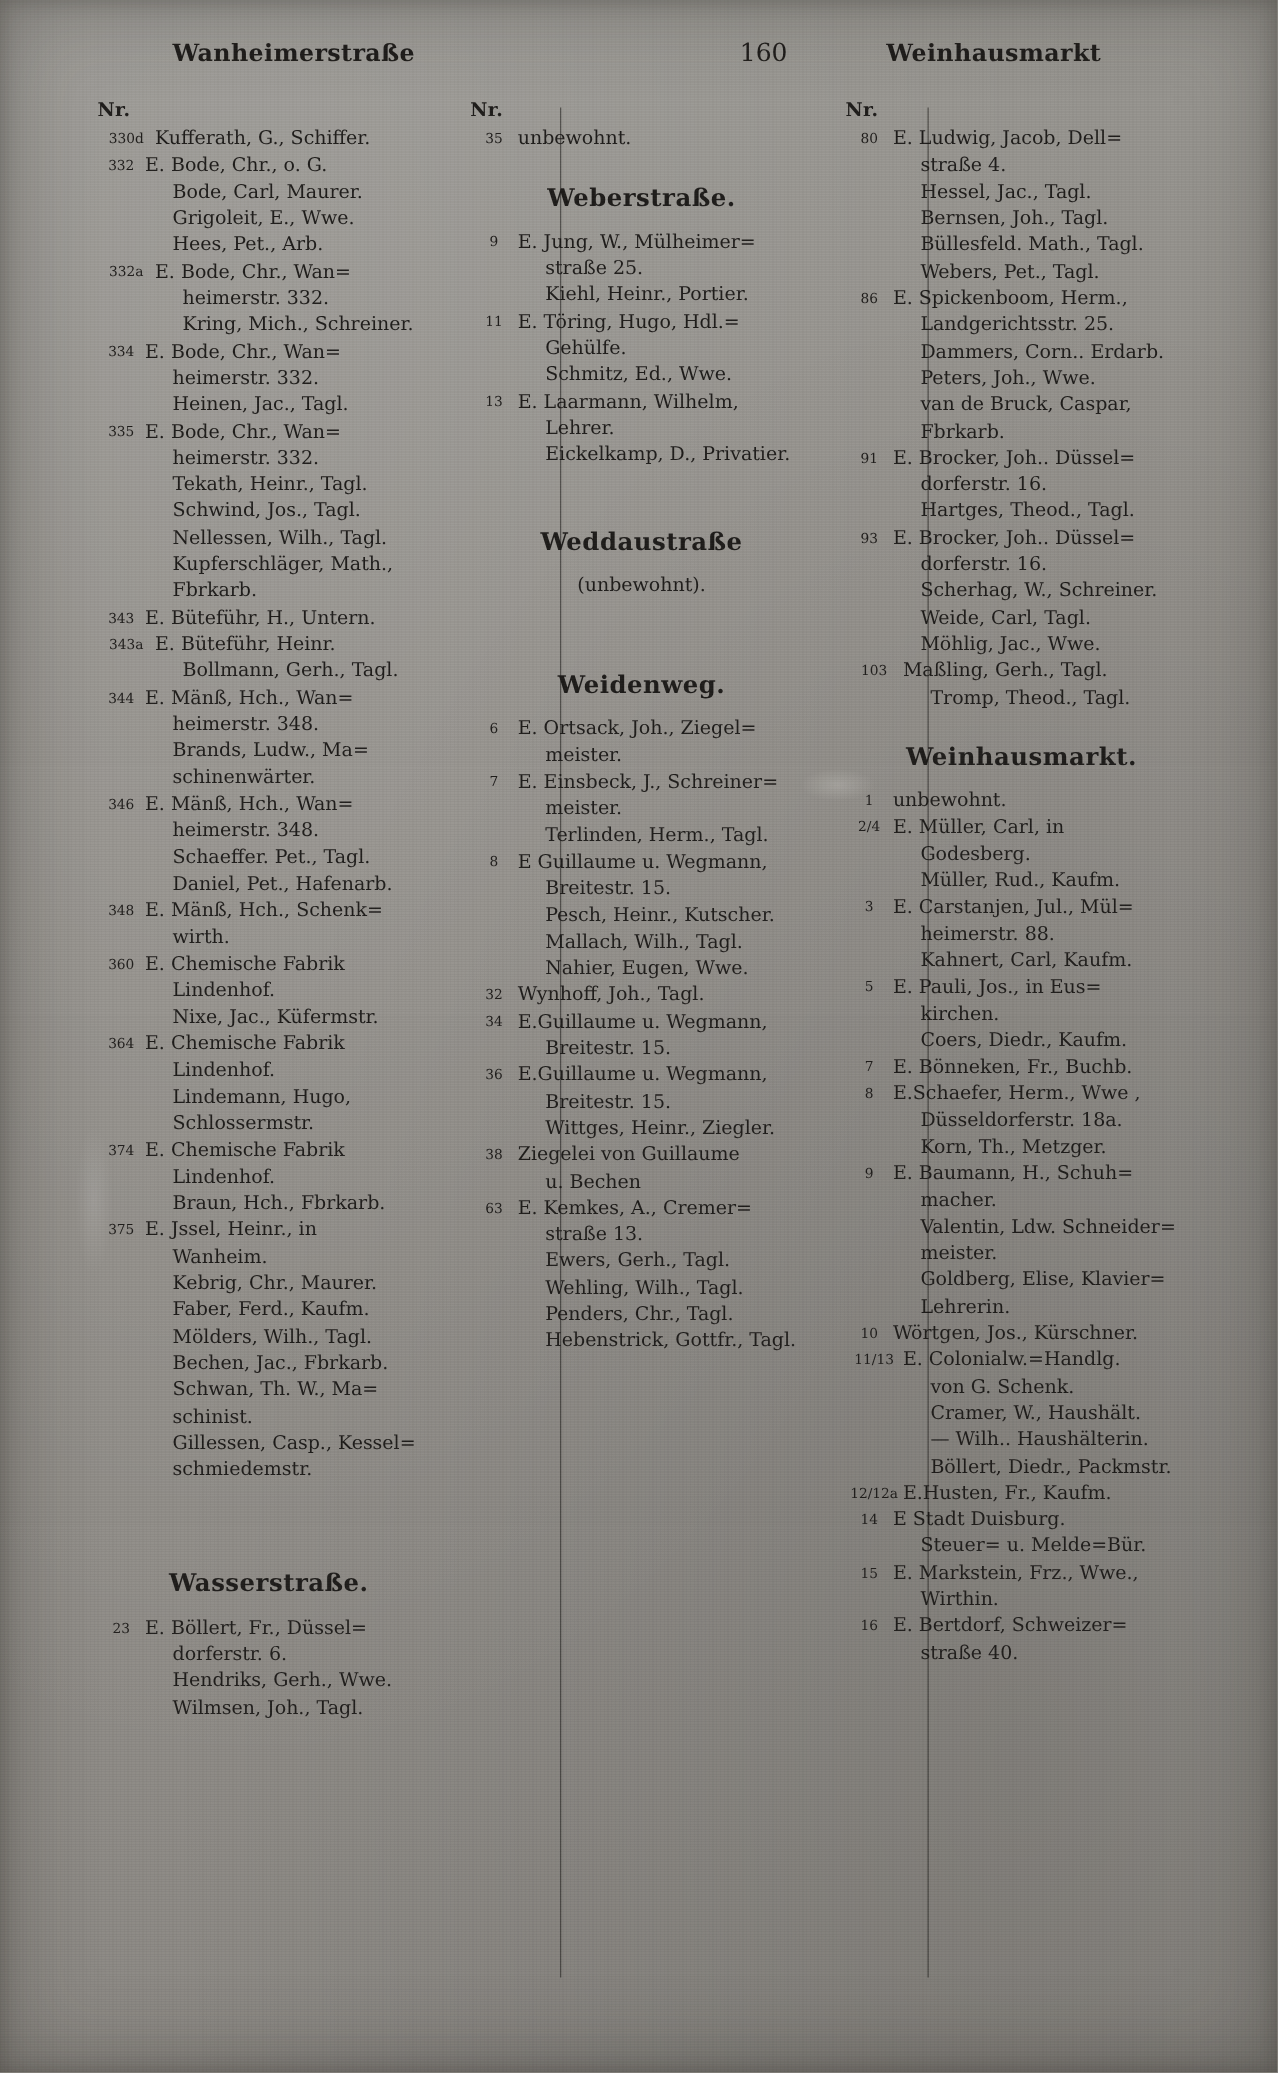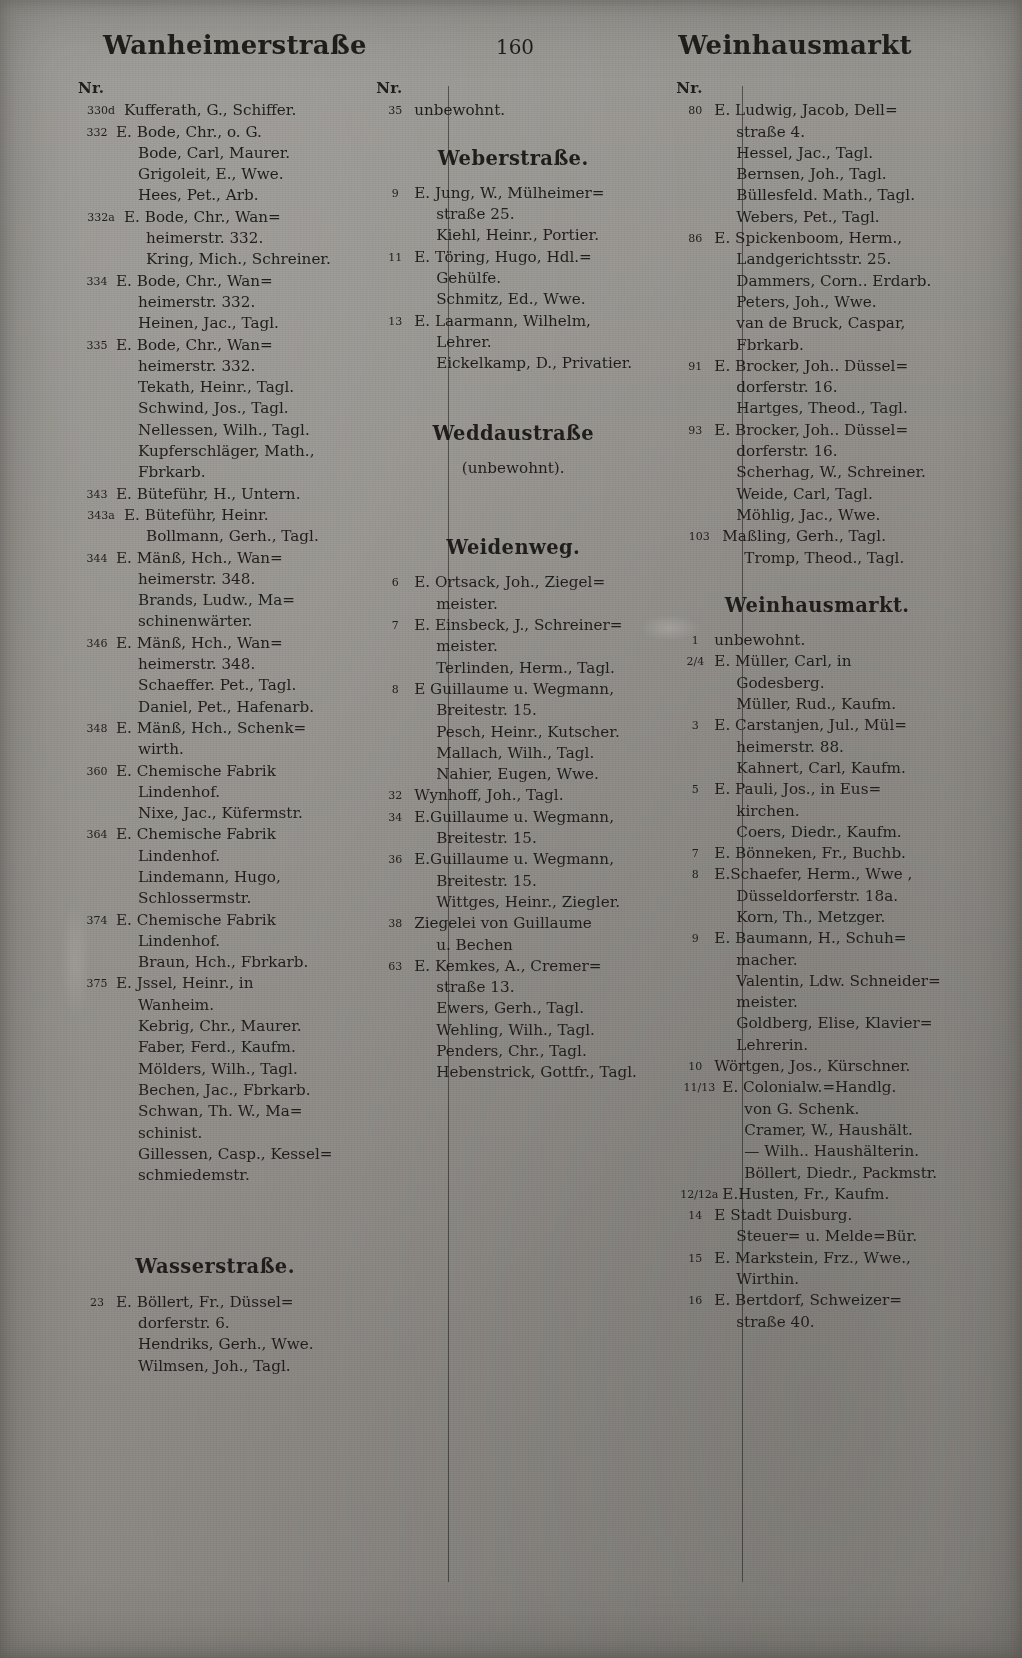--- a/index.html
+++ b/index.html
@@ -45,34 +45,34 @@
     top: 30px;
     left: 70px;
     right: 62px;
     height: 34px;
     display: flex;
     align-items: baseline;
   }
   .hdr-left, .hdr-right {
     font-family: "DejaVu Serif", serif;
     font-weight: 700;
-    font-size: 26px;
+    font-size: 19px;
     letter-spacing: 0.5px;
     white-space: nowrap;
   }
   .fraktur {
     font-family: "DejaVu Serif", serif;
     font-weight: 700;
     font-synthesis: none;
     letter-spacing: 0.3px;
   }
   .hdr-left { width: 330px; text-align: center; }
   .hdr-center {
     flex: 1;
-    text-align: center;
+    text-align: right;
     font-size: 20px;
     font-family: "DejaVu Serif", serif;
   }
   .hdr-right { width: 330px; text-align: center; }
 
   
   .columns {
     position: absolute;
     top: 78px;
     left: 78px;

